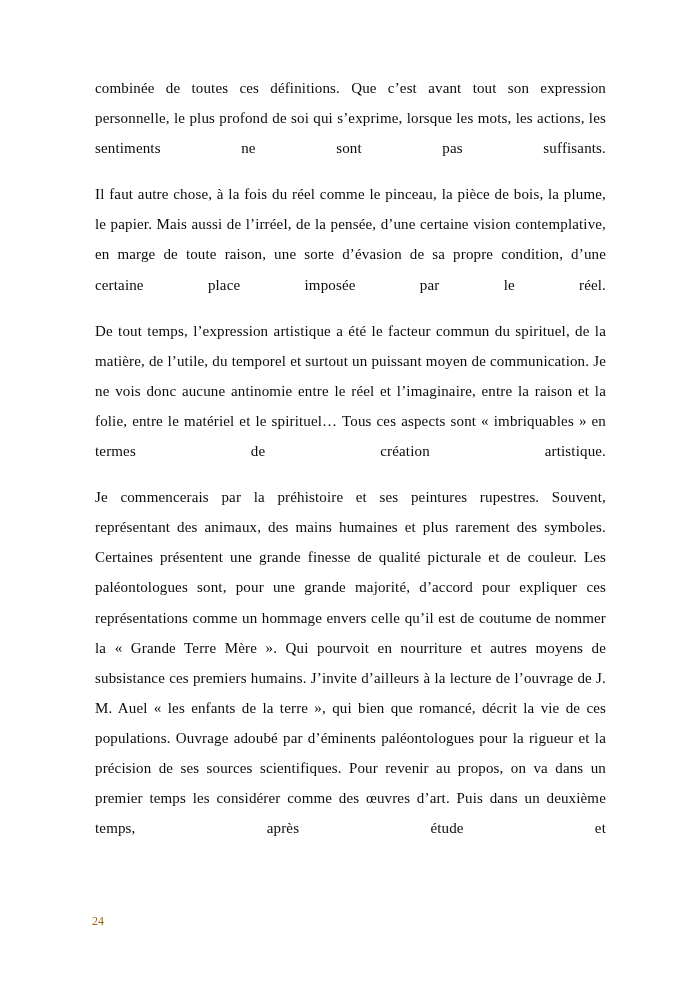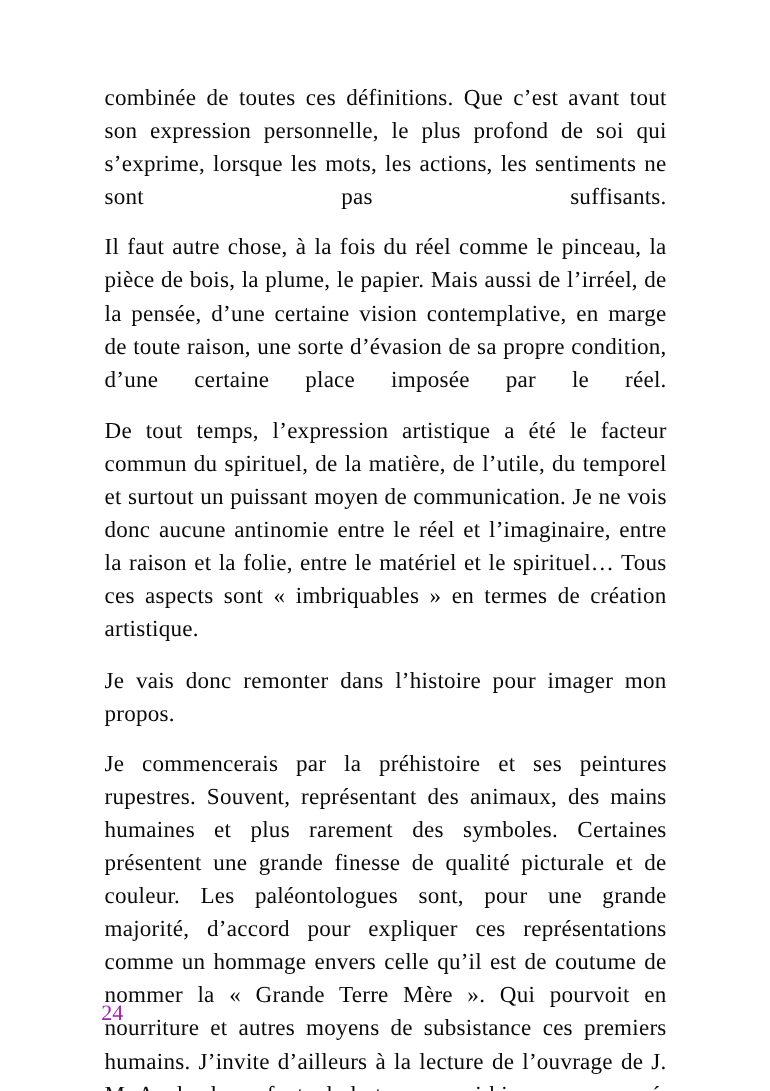--- a/index.html
+++ b/index.html
@@ -24,48 +24,47 @@
     position: absolute;
     left: 95px;
     top: 73px;
     width: 511px;
   }
   .para {
     margin: 0;
     padding: 0;
     text-align: justify;
     text-align-last: justify;
-    font-size: 21px;
+    font-size: 15px;
     line-height: 30.1px;
     letter-spacing: 0.01em;
     word-spacing: 0.005em;
     color: #0a0a0a;
     -webkit-font-smoothing: antialiased;
   }
   .para + .para {
     margin-top: 16px;
   }
   .page-number {
     position: absolute;
     left: 92px;
     top: 911px;
-    font-size: 20px;
+    font-size: 12px;
     line-height: 20px;
-    color: #a21caf;
+    color: #a16207;
     font-family: "Liberation Serif", "DejaVu Serif", serif;
   }
 </style>
 </head>
 <body>
 
 <div class="page">
 
   <div class="text-block">
     <p class="para">combinée de toutes ces définitions. Que c’est avant tout son expression personnelle, le plus profond de soi qui s’exprime, lorsque les mots, les actions, les sentiments ne sont pas suffisants.</p>
     <p class="para">Il faut autre chose, à la fois du réel comme le pinceau, la pièce de bois, la plume, le papier. Mais aussi de l’irréel, de la pensée, d’une certaine vision contemplative, en marge de toute raison, une sorte d’évasion de sa propre condition, d’une certaine place imposée par le réel.</p>
     <p class="para">De tout temps, l’expression artistique a été le facteur commun du spirituel, de la matière, de l’utile, du temporel et surtout un puissant moyen de communication. Je ne vois donc aucune antinomie entre le réel et l’imaginaire, entre la raison et la folie, entre le matériel et le spirituel… Tous ces aspects sont « imbriquables » en termes de création artistique.</p>
-    <p class="para">Je vais donc remonter dans l’histoire pour imager mon propos.</p>
     <p class="para">Je commencerais par la préhistoire et ses peintures rupestres. Souvent, représentant des animaux, des mains humaines et plus rarement des symboles. Certaines présentent une grande finesse de qualité picturale et de couleur. Les paléontologues sont, pour une grande majorité, d’accord pour expliquer ces représentations comme un hommage envers celle qu’il est de coutume de nommer la « Grande Terre Mère ». Qui pourvoit en nourriture et autres moyens de subsistance ces premiers humains. J’invite d’ailleurs à la lecture de l’ouvrage de J. M. Auel « les enfants de la terre », qui bien que romancé, décrit la vie de ces populations. Ouvrage adoubé par d’éminents paléontologues pour la rigueur et la précision de ses sources scientifiques. Pour revenir au propos, on va dans un premier temps les considérer comme des œuvres d’art. Puis dans un deuxième temps, après étude et</p>
   </div>
 
   <div class="page-number">24</div>
 
 </div>
 
 </body></html>

